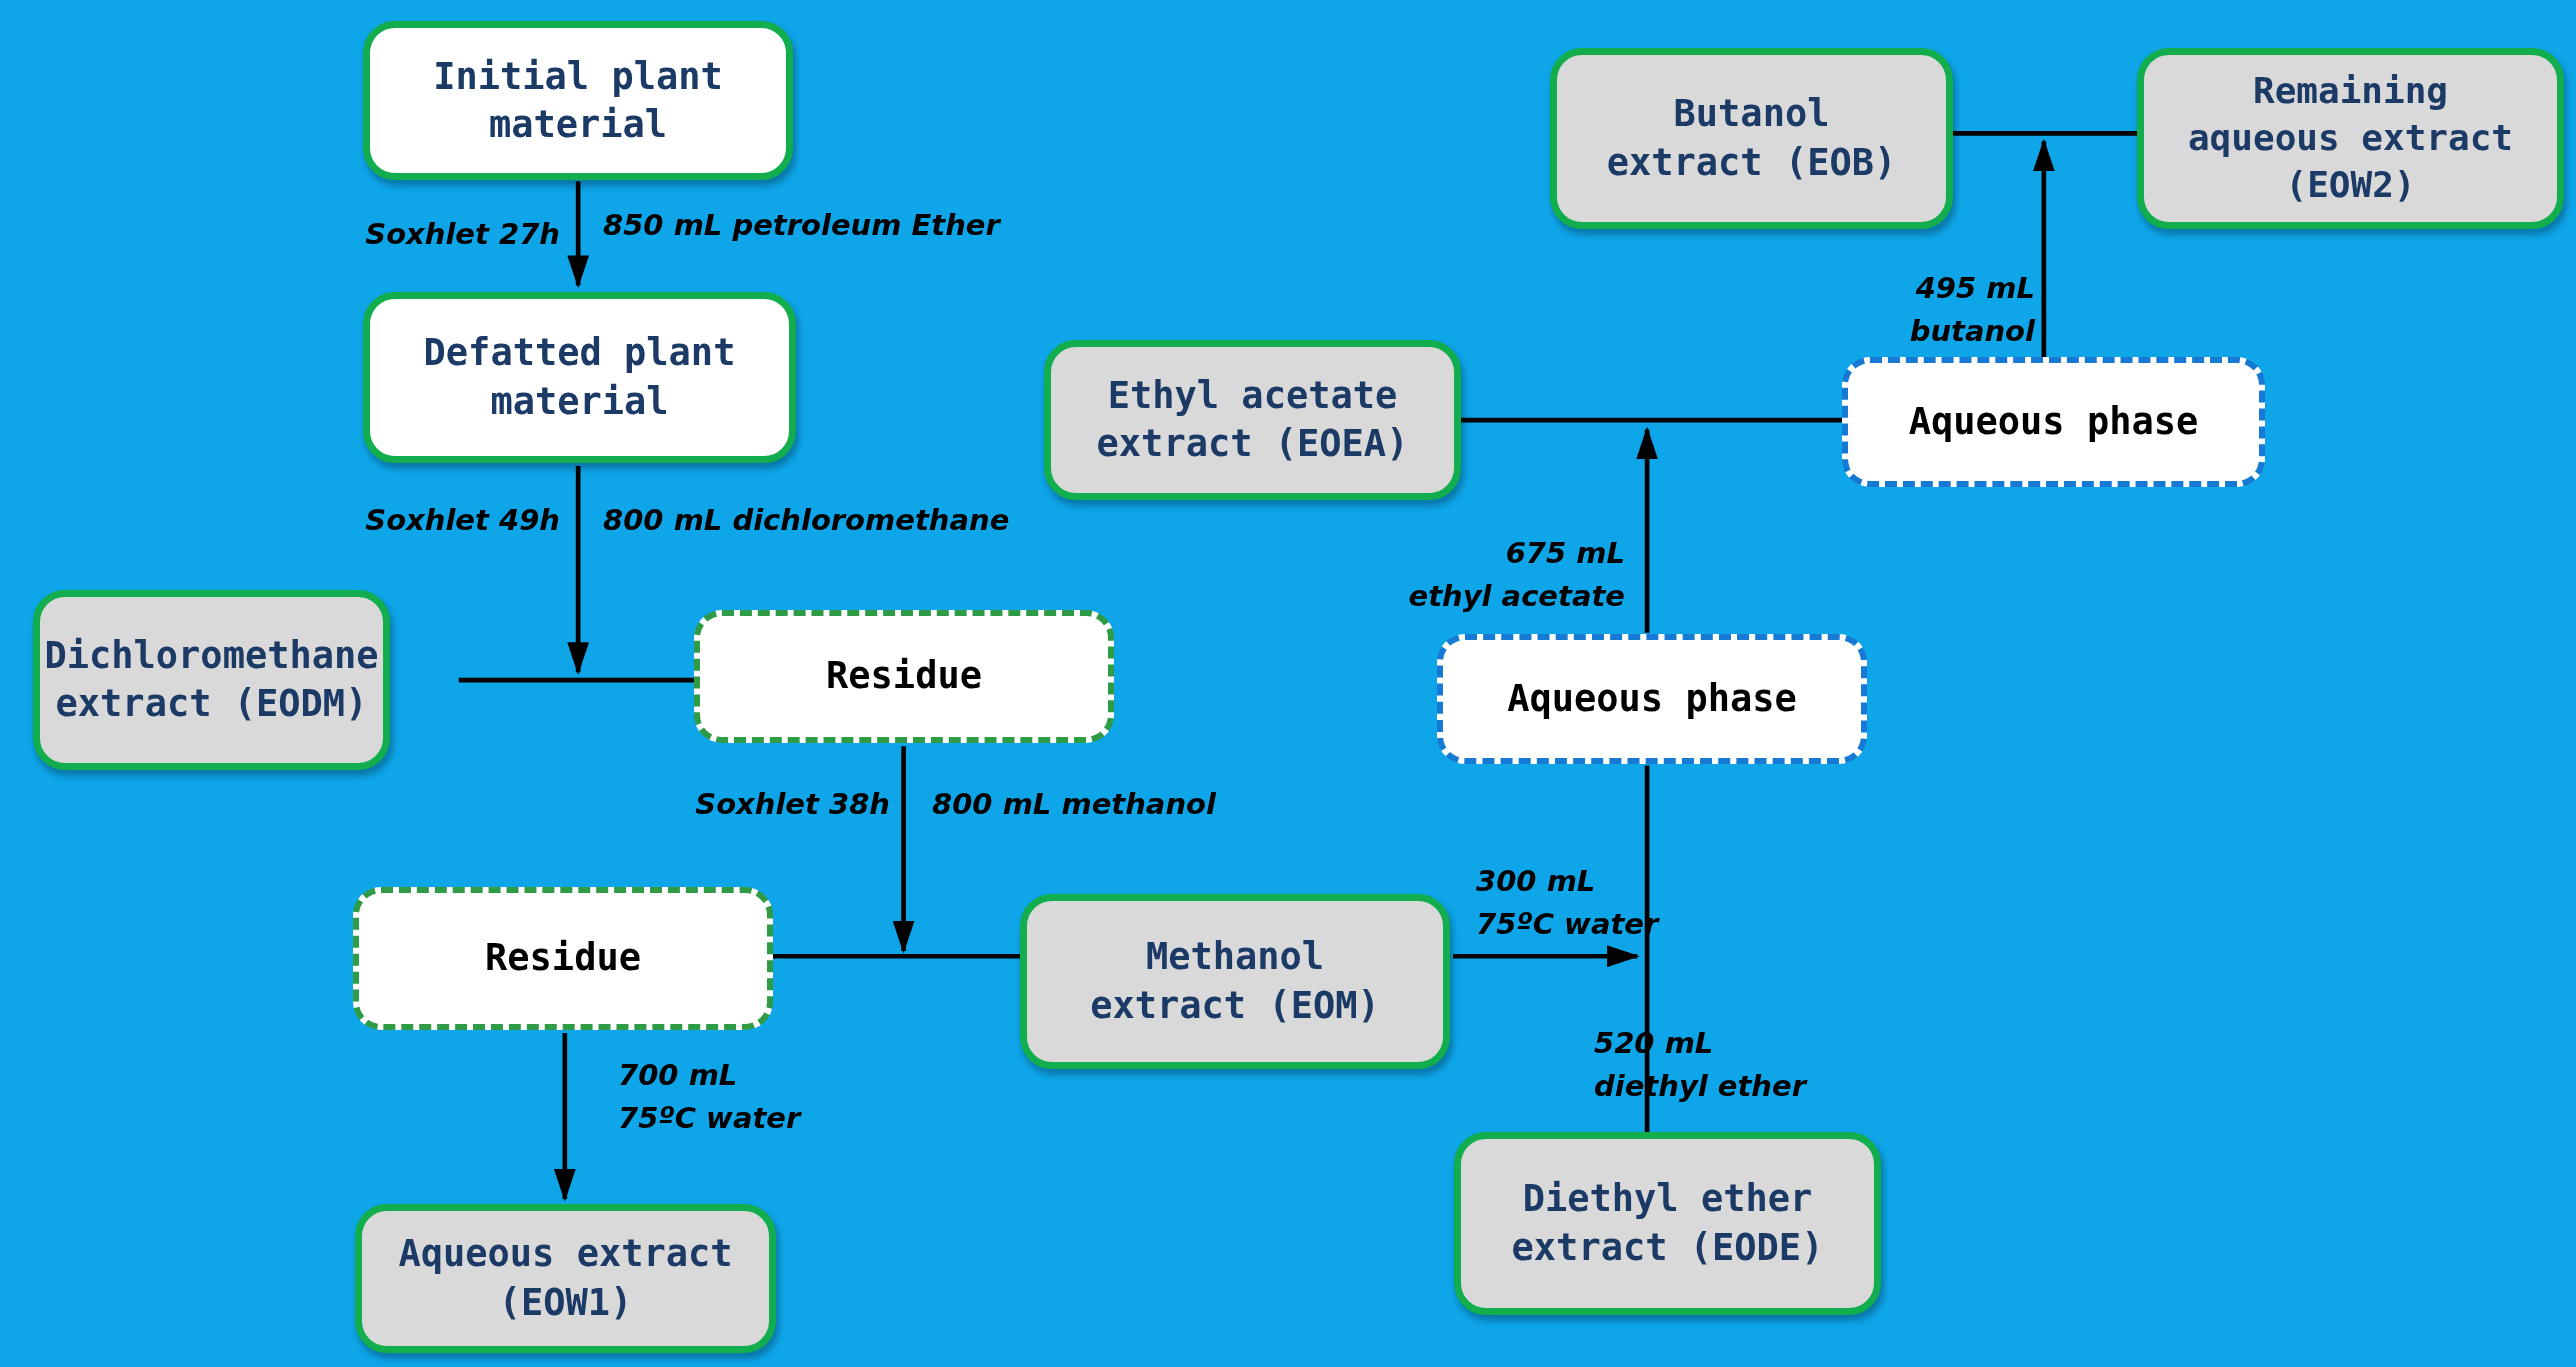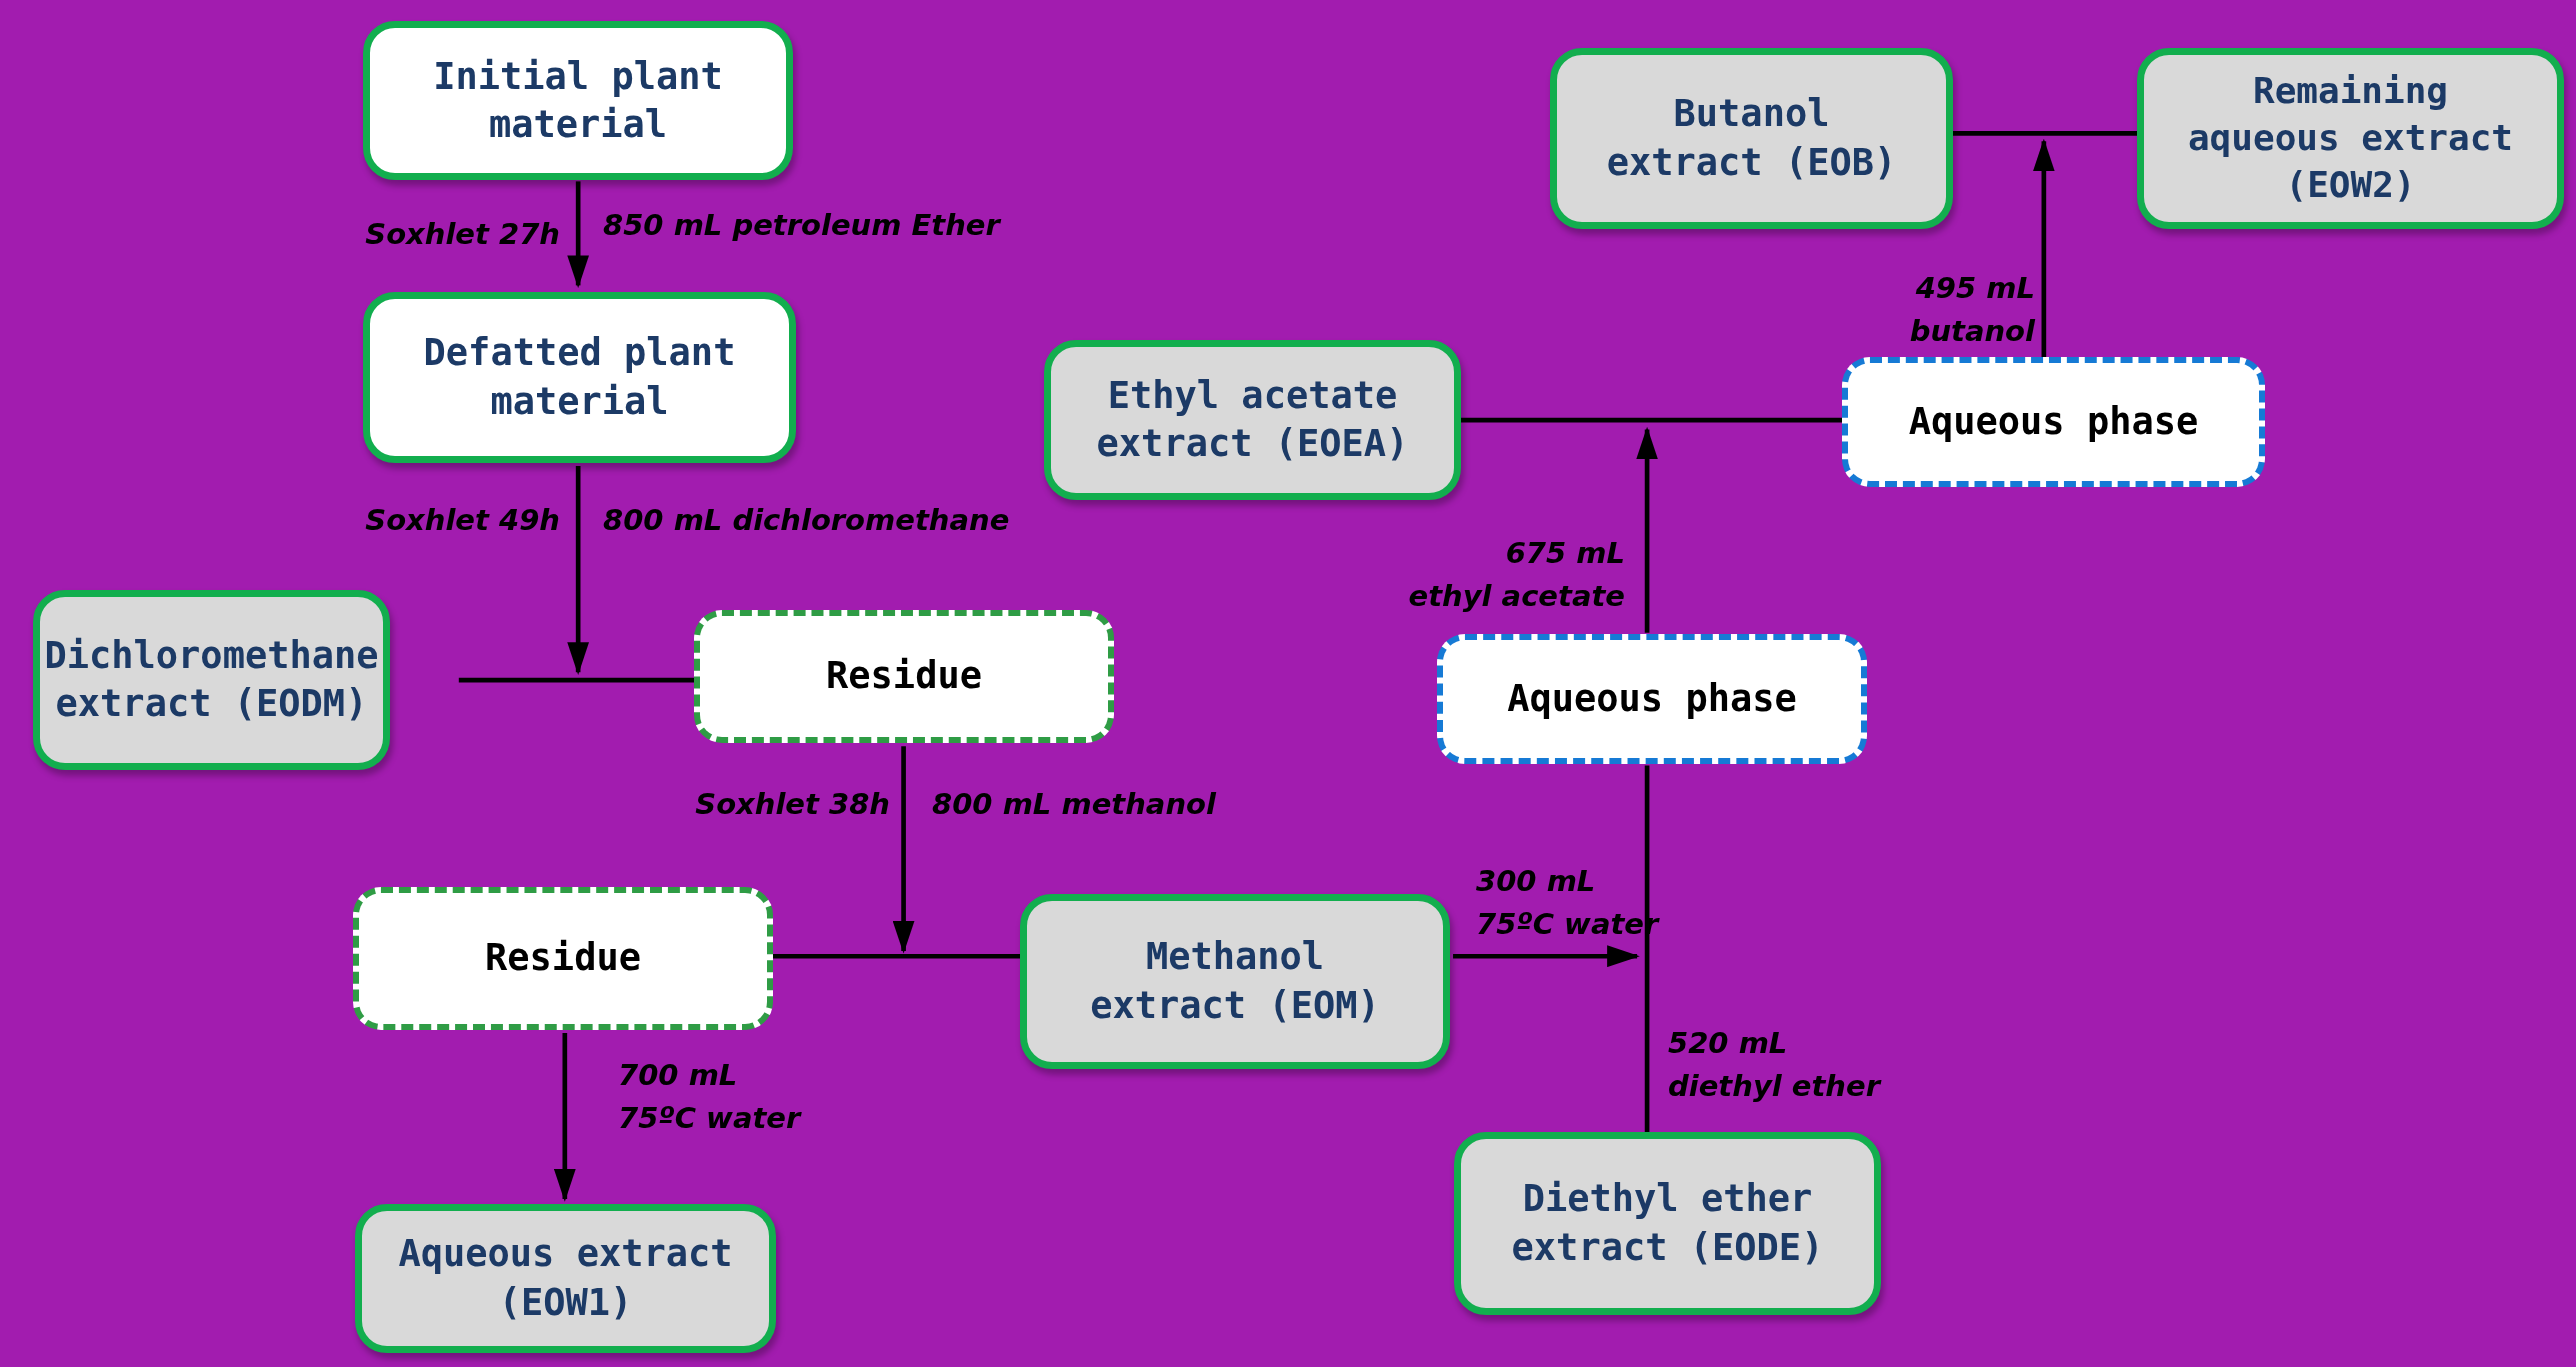--- a/index.html
+++ b/index.html
@@ -1,19 +1,19 @@
 <!DOCTYPE html>
 <html style="font-size:10.7px"><head>
 <meta charset="utf-8">
 <style>
   html,body{margin:0;padding:0;background:#ffffff;}
   .canvas{
     position:relative;
     width:2576px;height:1367px;
-    background:#a21caf;
+    background:#0ea5e9;
     font-family:"DejaVu Sans Mono", monospace;
     overflow:hidden;
   }
   .layer{position:absolute;left:0;top:0;}
   .node{
     position:absolute;
     display:flex;align-items:center;justify-content:center;
     text-align:center;
     box-sizing:border-box;
     font-weight:bold;
@@ -134,21 +134,21 @@
 
   <div class="elabel right" style="left:583px;top:783px;width:307px;">Soxhlet 38h</div>
   <div class="elabel" style="left:932px;top:783px;">800 mL methanol</div>
 
   <div class="elabel" style="left:590px;top:1054px;margin-left:28px;">700 mL
 75ºC water</div>
 
   <div class="elabel" style="left:1476px;top:860px;">300 mL
 75ºC water</div>
 
-  <div class="elabel" style="left:1668px;top:1022px;">520 mL
+  <div class="elabel" style="left:1594px;top:1022px;">520 mL
 diethyl ether</div>
 
   <div class="elabel right" style="left:1380px;top:532px;width:245px;">675 mL
 ethyl acetate</div>
 
   <div class="elabel right" style="left:1820px;top:267px;width:215px;">495 mL
 butanol</div>
 
 </div>
 

